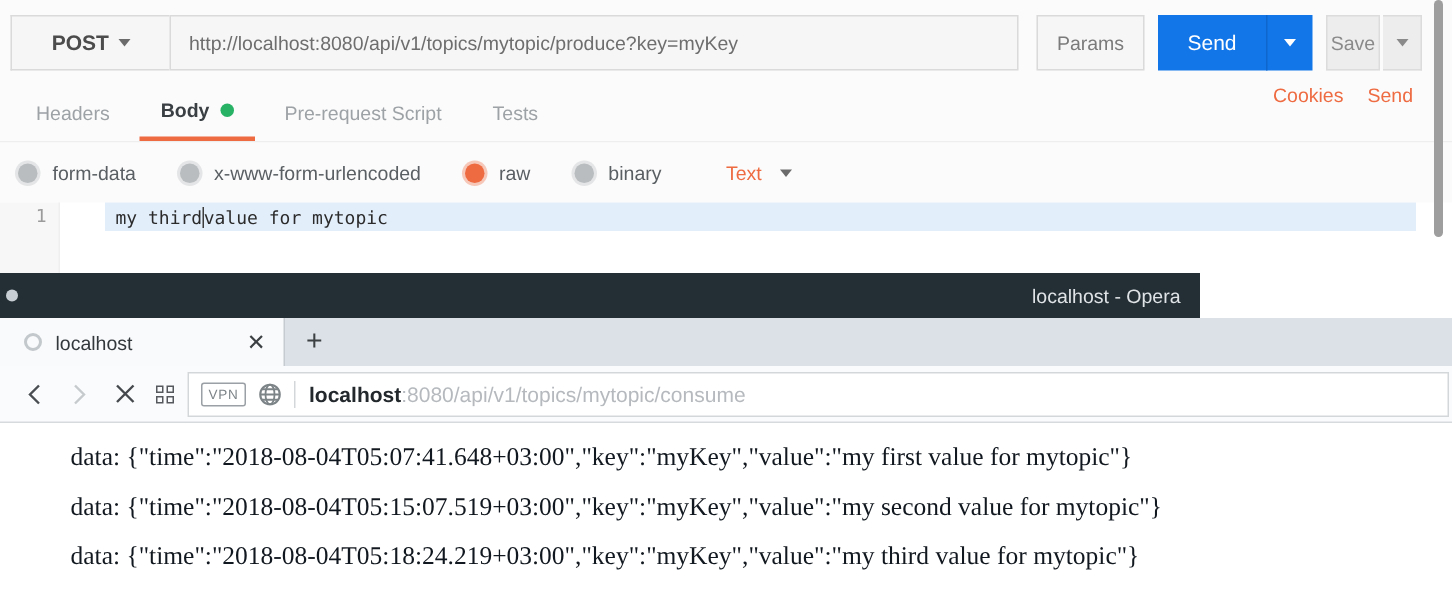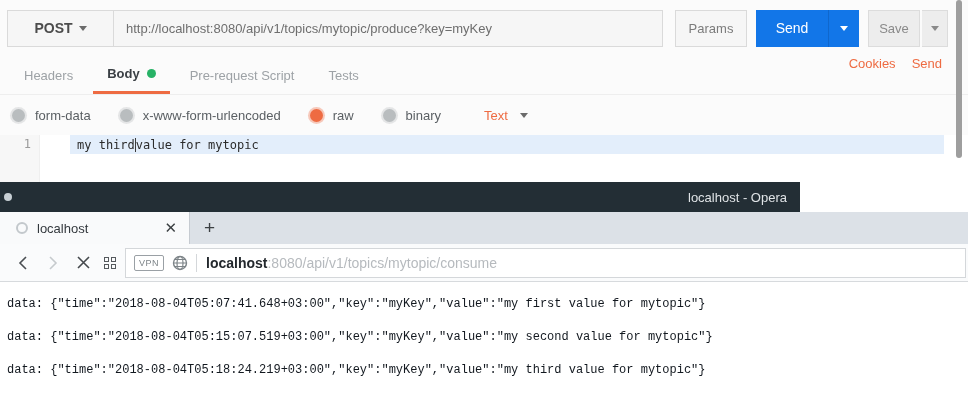--- a/index.html
+++ b/index.html
@@ -16,21 +16,21 @@
   .url-input { flex:1; height:37px; background:#f6f6f6; border:1px solid #dadada;
     color:#6e6e6e; font-size:13px; padding:0 12px; margin-right:12px;
     font-family:"Liberation Sans", sans-serif; }
   .params-btn { width:72px; height:37px; background:#f6f6f6; border:1px solid #dadada;
     color:#7b7b7b; font-size:13px; margin-right:9px; cursor:pointer; }
   .send-group { display:flex; height:37px; margin-right:9px; }
   .send-btn { width:72px; height:37px; background:#1276e8; border:none; color:#fff;
     font-size:14px; cursor:pointer; }
   .send-caret { width:31px; height:37px; background:#1276e8; border:none;
     border-left:1px solid #0f67cd; display:flex; align-items:center; justify-content:center; cursor:pointer; }
-  .save-btn { width:52px; height:37px; background:#ededed; border:1px solid #dcdcdc;
+  .save-btn { width:36px; height:37px; background:#ededed; border:1px solid #dcdcdc;
     color:#8a8a8a; font-size:13px; cursor:pointer; }
   .save-caret { width:26px; height:37px; background:#ededed; border:1px solid #dcdcdc;
     border-left:none; margin-left:2px; margin-right:0; display:flex; align-items:center;
     justify-content:center; cursor:pointer; }
   .caret-down { width:0; height:0; border-left:4px solid transparent;
     border-right:4px solid transparent; border-top:5px solid #8a8a8a; display:inline-block; }
   .caret-down.white { border-top-color:#fff; }
   .caret-down.dark { border-top-color:#6b6b6b; }
 
   .tabs-row { display:flex; align-items:stretch; height:39px; padding-left:10px;
@@ -92,22 +92,22 @@
     border:1px solid #d4d7da; display:flex; align-items:center; padding:0 8px; }
   .vpn-badge { border:1px solid #9aa0a5; border-radius:2px; color:#7d8488;
     font-size:9px; padding:2px 4px; letter-spacing:0.5px; margin-right:8px; cursor:pointer; }
   .globe { margin-right:8px; display:flex; align-items:center; }
   .field-divider { width:1px; height:18px; background:#d4d7da; margin-right:9px; }
   .url-text { font-size:14px; white-space:nowrap; overflow:hidden; }
   .url-host { color:#23282d; font-weight:bold; }
   .url-rest { color:#b6babe; }
 
   .page-content { width:968px; height:121px; background:#fff; padding:6px 0 0 7px; }
-  .sse-line { font-family:Liberation Mono, monospace; font-size:12px; color:#12181f;
-    line-height:33px; white-space:pre; }
+  .sse-line { font-family:Liberation Serif, serif; font-size:17px; color:#12181f;
+    line-height:33px; white-space:pre;margin-left:40px; }
 </style>
 </head>
 <body>
 
 <div class="postman">
 
   <div class="url-row">
     <div class="method-select">
       <span>POST</span>
       <span class="caret-down dark"></span>

